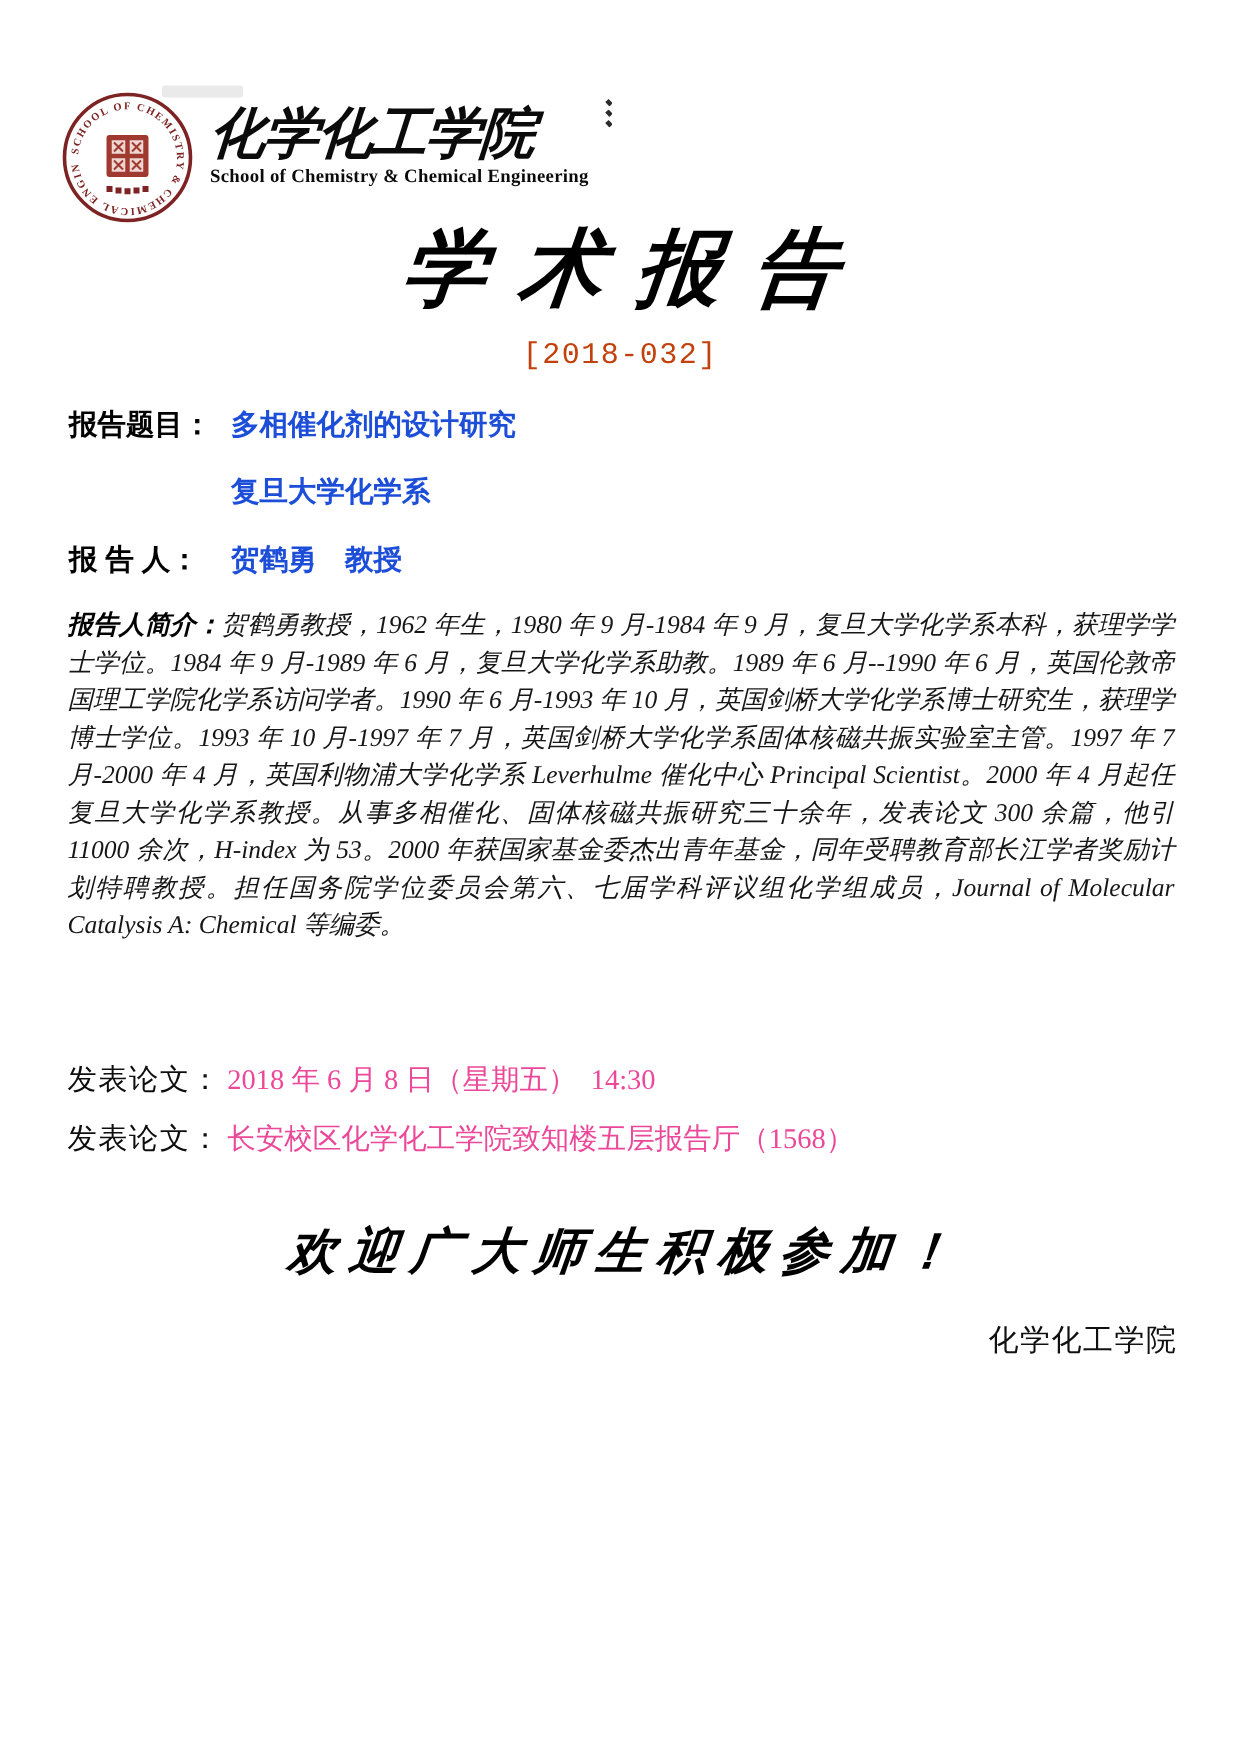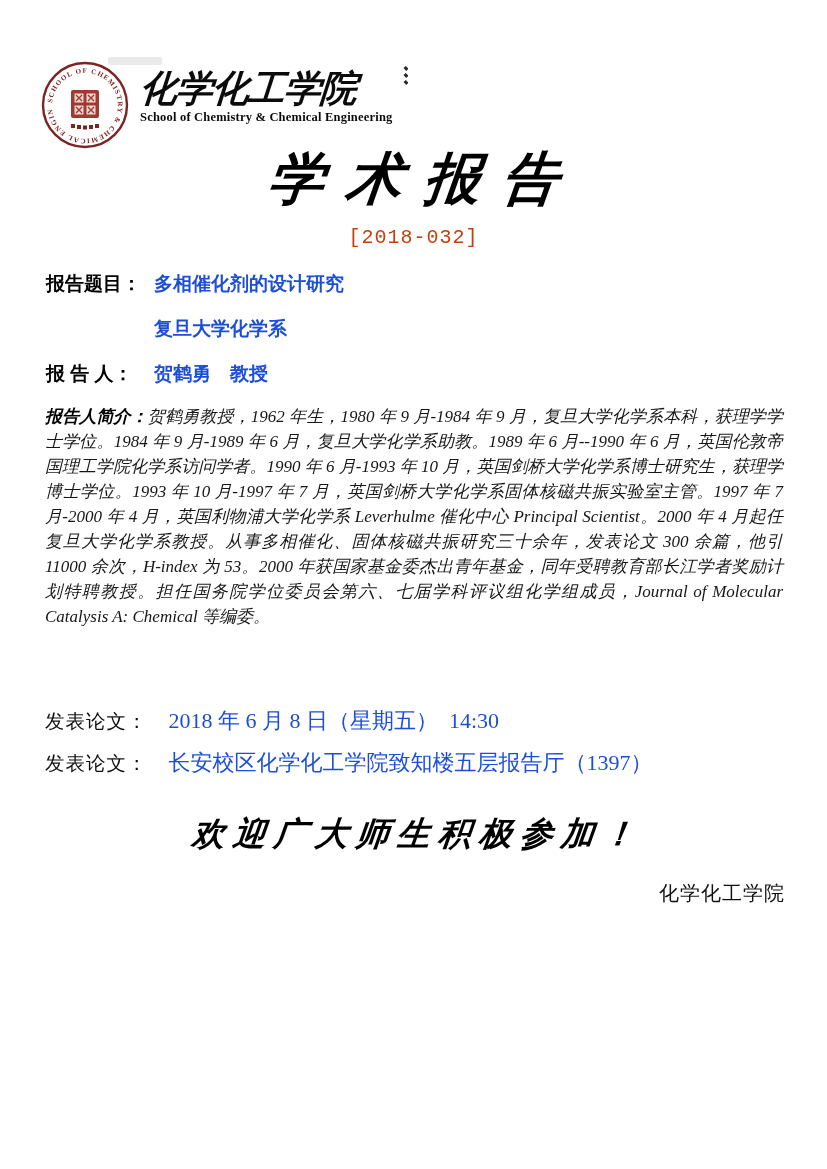--- a/index.html
+++ b/index.html
@@ -91,21 +91,21 @@
   }
   .bio-label {
     font-family: "Liberation Sans", "DejaVu Sans", sans-serif;
     font-weight: bold; font-size: 17px; color: #000;
   }
 
   
   .meta { position: absolute; left: 45px; top: 706px; }
   .meta-row { display: flex; align-items: baseline; margin-bottom: 12px; }
   .meta-label { font-size: 19.5px; color: #0e0e0e; letter-spacing: 1px; white-space: pre; }
-  .meta-value { font-size: 22px; color: #1d4ed8; white-space: pre; margin-left: 21px; }
+  .meta-value { font-size: 19px; color: #ec4899; white-space: pre; margin-left: 4px; }
 
   
   .closing {
     position: absolute; top: 812px; left: 0; width: 100%;
     text-align: center;
     font-family: "DejaVu Serif", serif;
     font-size: 33px; font-weight: 900; font-style: italic;
     letter-spacing: 8px; text-indent: 8px;
     color: #000;
     transform: skewX(-6deg);
@@ -180,21 +180,21 @@
 
   <p class="bio"><span class="bio-label">报告人简介：</span><span>贺鹤勇教授，1962 年生，1980 年 9 月-1984 年 9 月，复旦大学化学系本科，获理学学士学位。1984 年 9 月-1989 年 6 月，复旦大学化学系助教。1989 年 6 月--1990 年 6 月，英国伦敦帝国理工学院化学系访问学者。1990 年 6 月-1993 年 10 月，英国剑桥大学化学系博士研究生，获理学博士学位。1993 年 10 月-1997 年 7 月，英国剑桥大学化学系固体核磁共振实验室主管。1997 年 7 月-2000 年 4 月，英国利物浦大学化学系 Leverhulme 催化中心 Principal Scientist。2000 年 4 月起任复旦大学化学系教授。从事多相催化、固体核磁共振研究三十余年，发表论文 300 余篇，他引 11000 余次，H-index 为 53。2000 年获国家基金委杰出青年基金，同年受聘教育部长江学者奖励计划特聘教授。担任国务院学位委员会第六、七届学科评议组化学组成员，Journal of Molecular Catalysis A: Chemical 等编委。</span></p>
 
   <div class="meta">
     <div class="meta-row">
       <span class="meta-label">发表论文：</span>
       <span class="meta-value">2018 年 6 月 8 日（星期五）  14:30</span>
     </div>
     <div class="meta-row">
       <span class="meta-label">发表论文：</span>
-      <span class="meta-value">长安校区化学化工学院致知楼五层报告厅（1397）</span>
+      <span class="meta-value">长安校区化学化工学院致知楼五层报告厅（1568）</span>
     </div>
   </div>
 
   <div class="closing">欢迎广大师生积极参加！</div>
 
   <div class="signature">
     <div class="sig-org">化学化工学院</div>
   </div>
 
 </div>

